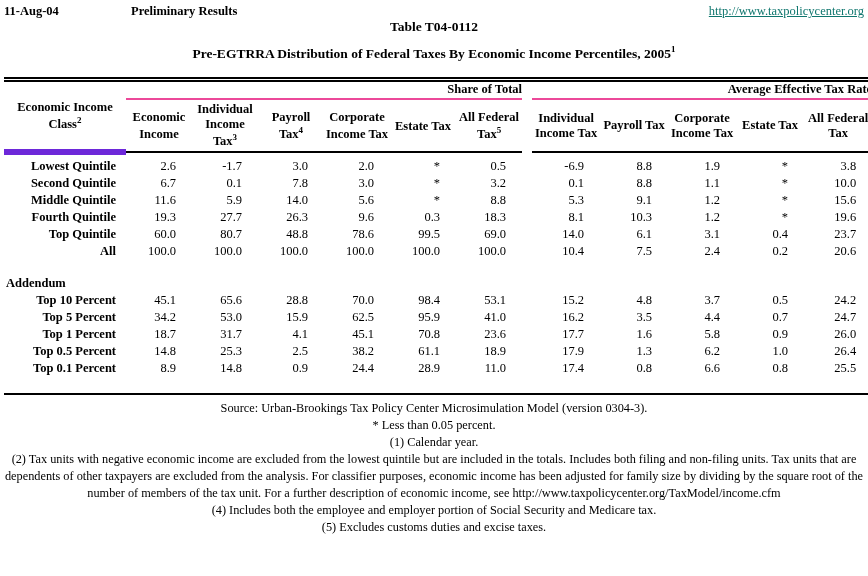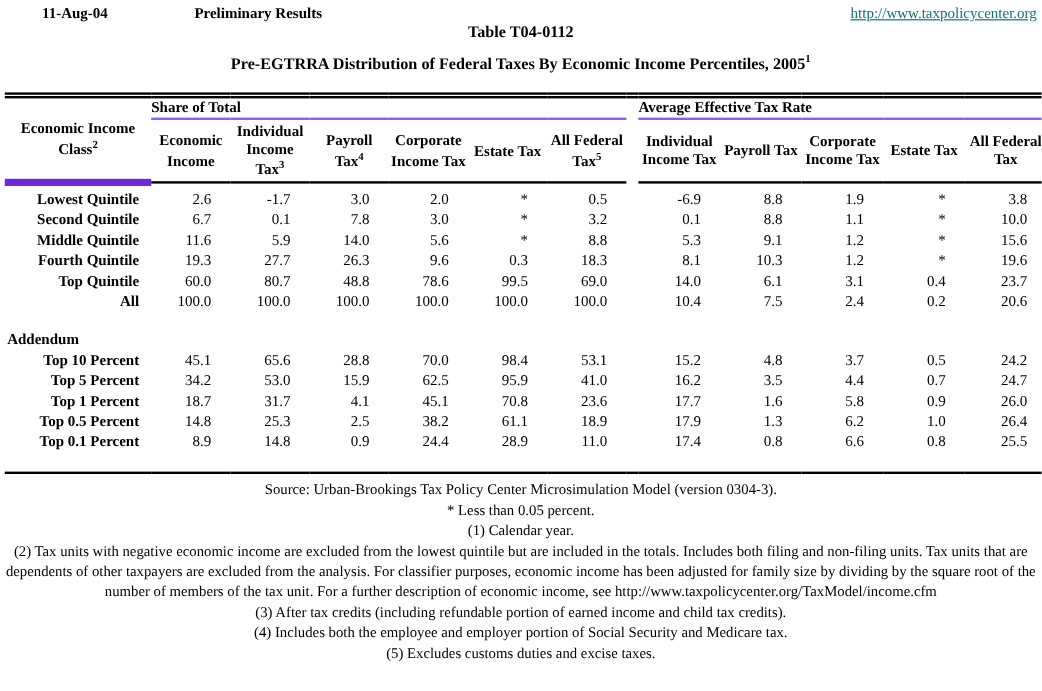--- a/index.html
+++ b/index.html
@@ -6,43 +6,43 @@
   html, body { margin: 0; padding: 0; }
   body {
     width: 868px; height: 576px; overflow: hidden;
     background: #ffffff; color: #000000;
     font-family: "Liberation Serif", "DejaVu Serif", serif;
   }
   .page { width: 868px; height: 576px; padding: 4px 4px 0 4px; }
 
   
   .page-head { display: flex; align-items: flex-start; font-size: 12.5px; font-weight: bold; }
-  .page-head .date { display: inline-block; width: 127px; margin-left: 31px; }
+  .page-head .date { display: inline-block; width: 127px; }
   .page-head .site-link {
     margin-left: auto; font-weight: normal;
     color: #0f766e; text-decoration: underline;
   }
 
   
   .titles { text-align: center; }
   .t1 { font-size: 13.5px; font-weight: bold; }
   .t2 { font-size: 13.5px; font-weight: bold; margin-top: 9px; }
   sup { font-size: 9px; font-weight: bold; }
 
   
   table.main {
     border-collapse: collapse; table-layout: fixed;
     width: 860px; margin-top: 15px;
     border-top: 5px double #000;
     border-bottom: 2px solid #000;
   }
   th, td { padding: 0; font-size: 12.5px; overflow: hidden; }
   th.grp {
-    font-weight: bold; text-align: left; vertical-align: middle;
-    height: 20px; border-bottom: 2px solid #8b5cf6;
+    font-weight: bold; text-align: right; vertical-align: middle;
+    height: 20px; border-bottom: 2px solid #ec4899;
   }
   th.label-h {
     font-weight: bold; text-align: center; vertical-align: middle;
     border-bottom: 6px solid #6d28d9; line-height: 1.3;
   }
   th.colh {
     font-weight: bold; text-align: center; vertical-align: middle;
     height: 50px; line-height: 1.2; padding: 2px 1px;
     border-bottom: 2px solid #000;
   }
@@ -289,18 +289,17 @@
           <td colspan="13" style="height: 17px;"></td>
         </tr>
       </tbody>
   </table>
 
   <div class="footnotes" id="footnotes">
       <p>Source: Urban-Brookings Tax Policy Center Microsimulation Model (version 0304-3).</p>
       <p>* Less than 0.05 percent.</p>
       <p>(1) Calendar year.</p>
       <p>(2) Tax units with negative economic income are excluded from the lowest quintile but are included in the totals. Includes both filing and non-filing units. Tax units that are dependents of other taxpayers are excluded from the analysis. For classifier purposes, economic income has been adjusted for family size by dividing by the square root of the number of members of the tax unit.  For a further description of economic income, see http://www.taxpolicycenter.org/TaxModel/income.cfm</p>
-      <p>(3) After tax credits (including refundable portion of earned income and child tax credits).</p>
       <p>(4) Includes both the employee and employer portion of Social Security and Medicare tax.</p>
       <p>(5) Excludes customs duties and excise taxes.</p>
     </div>
 
 </div>
 
 </body></html>

